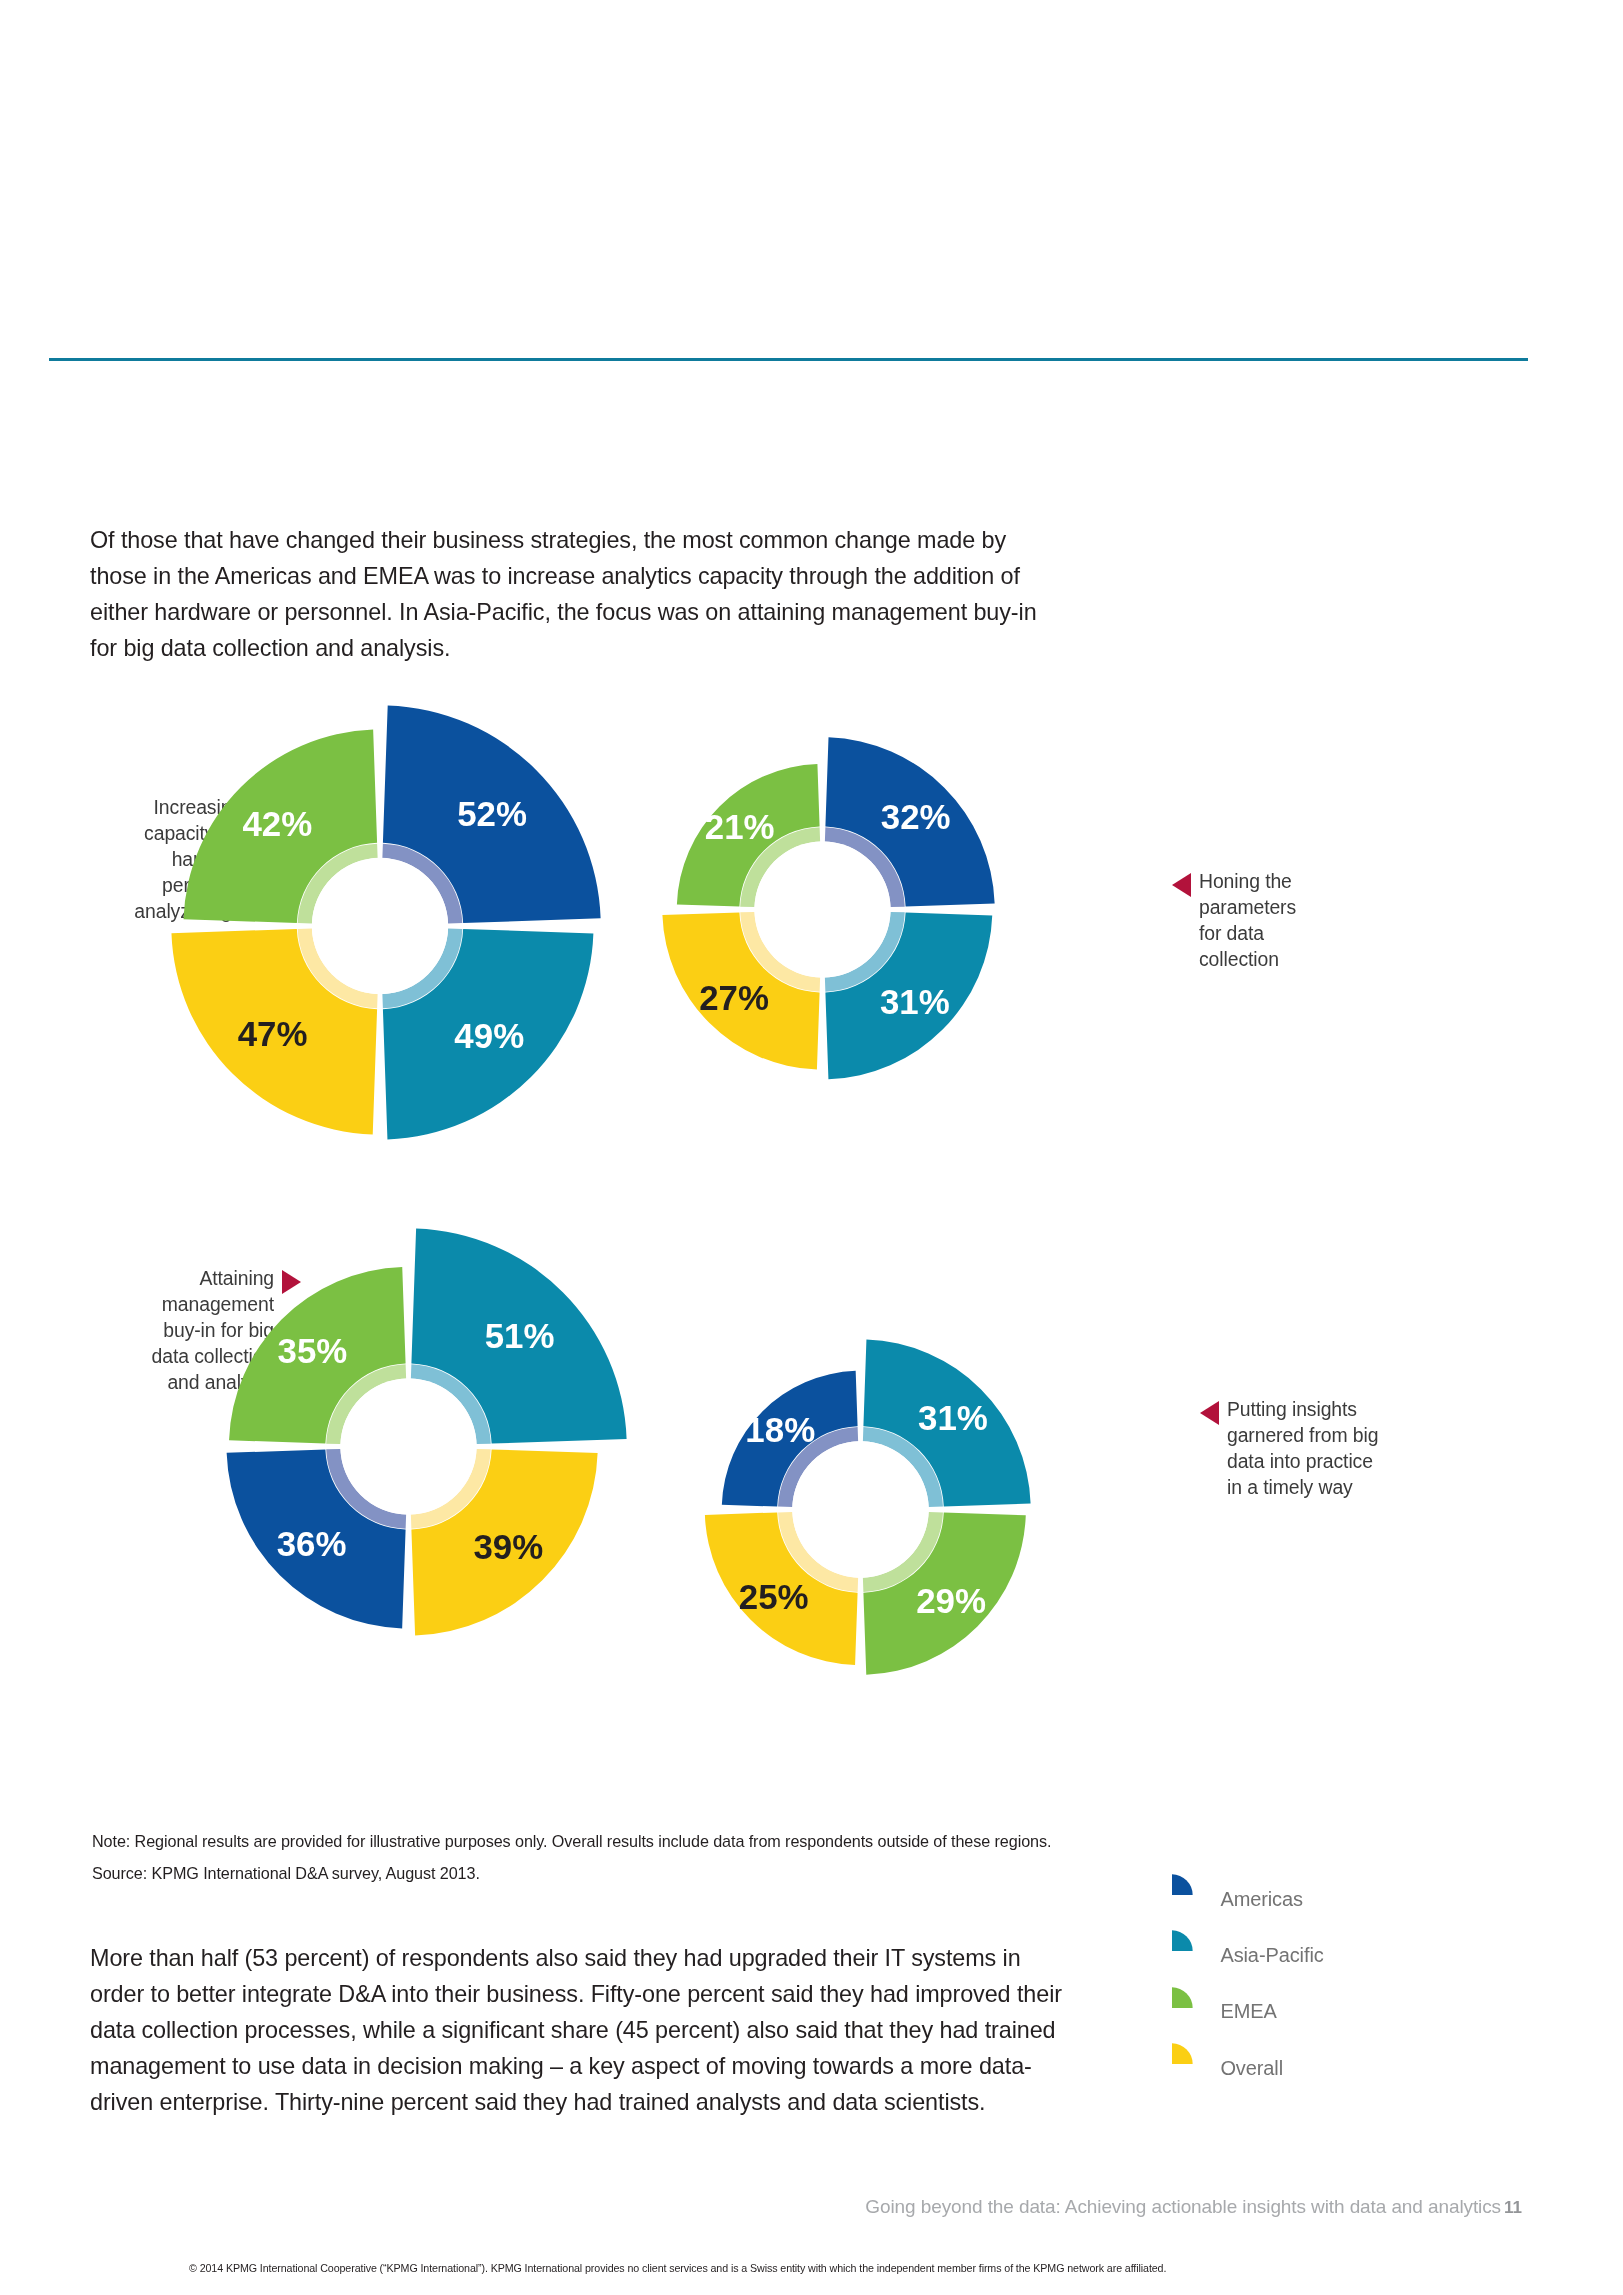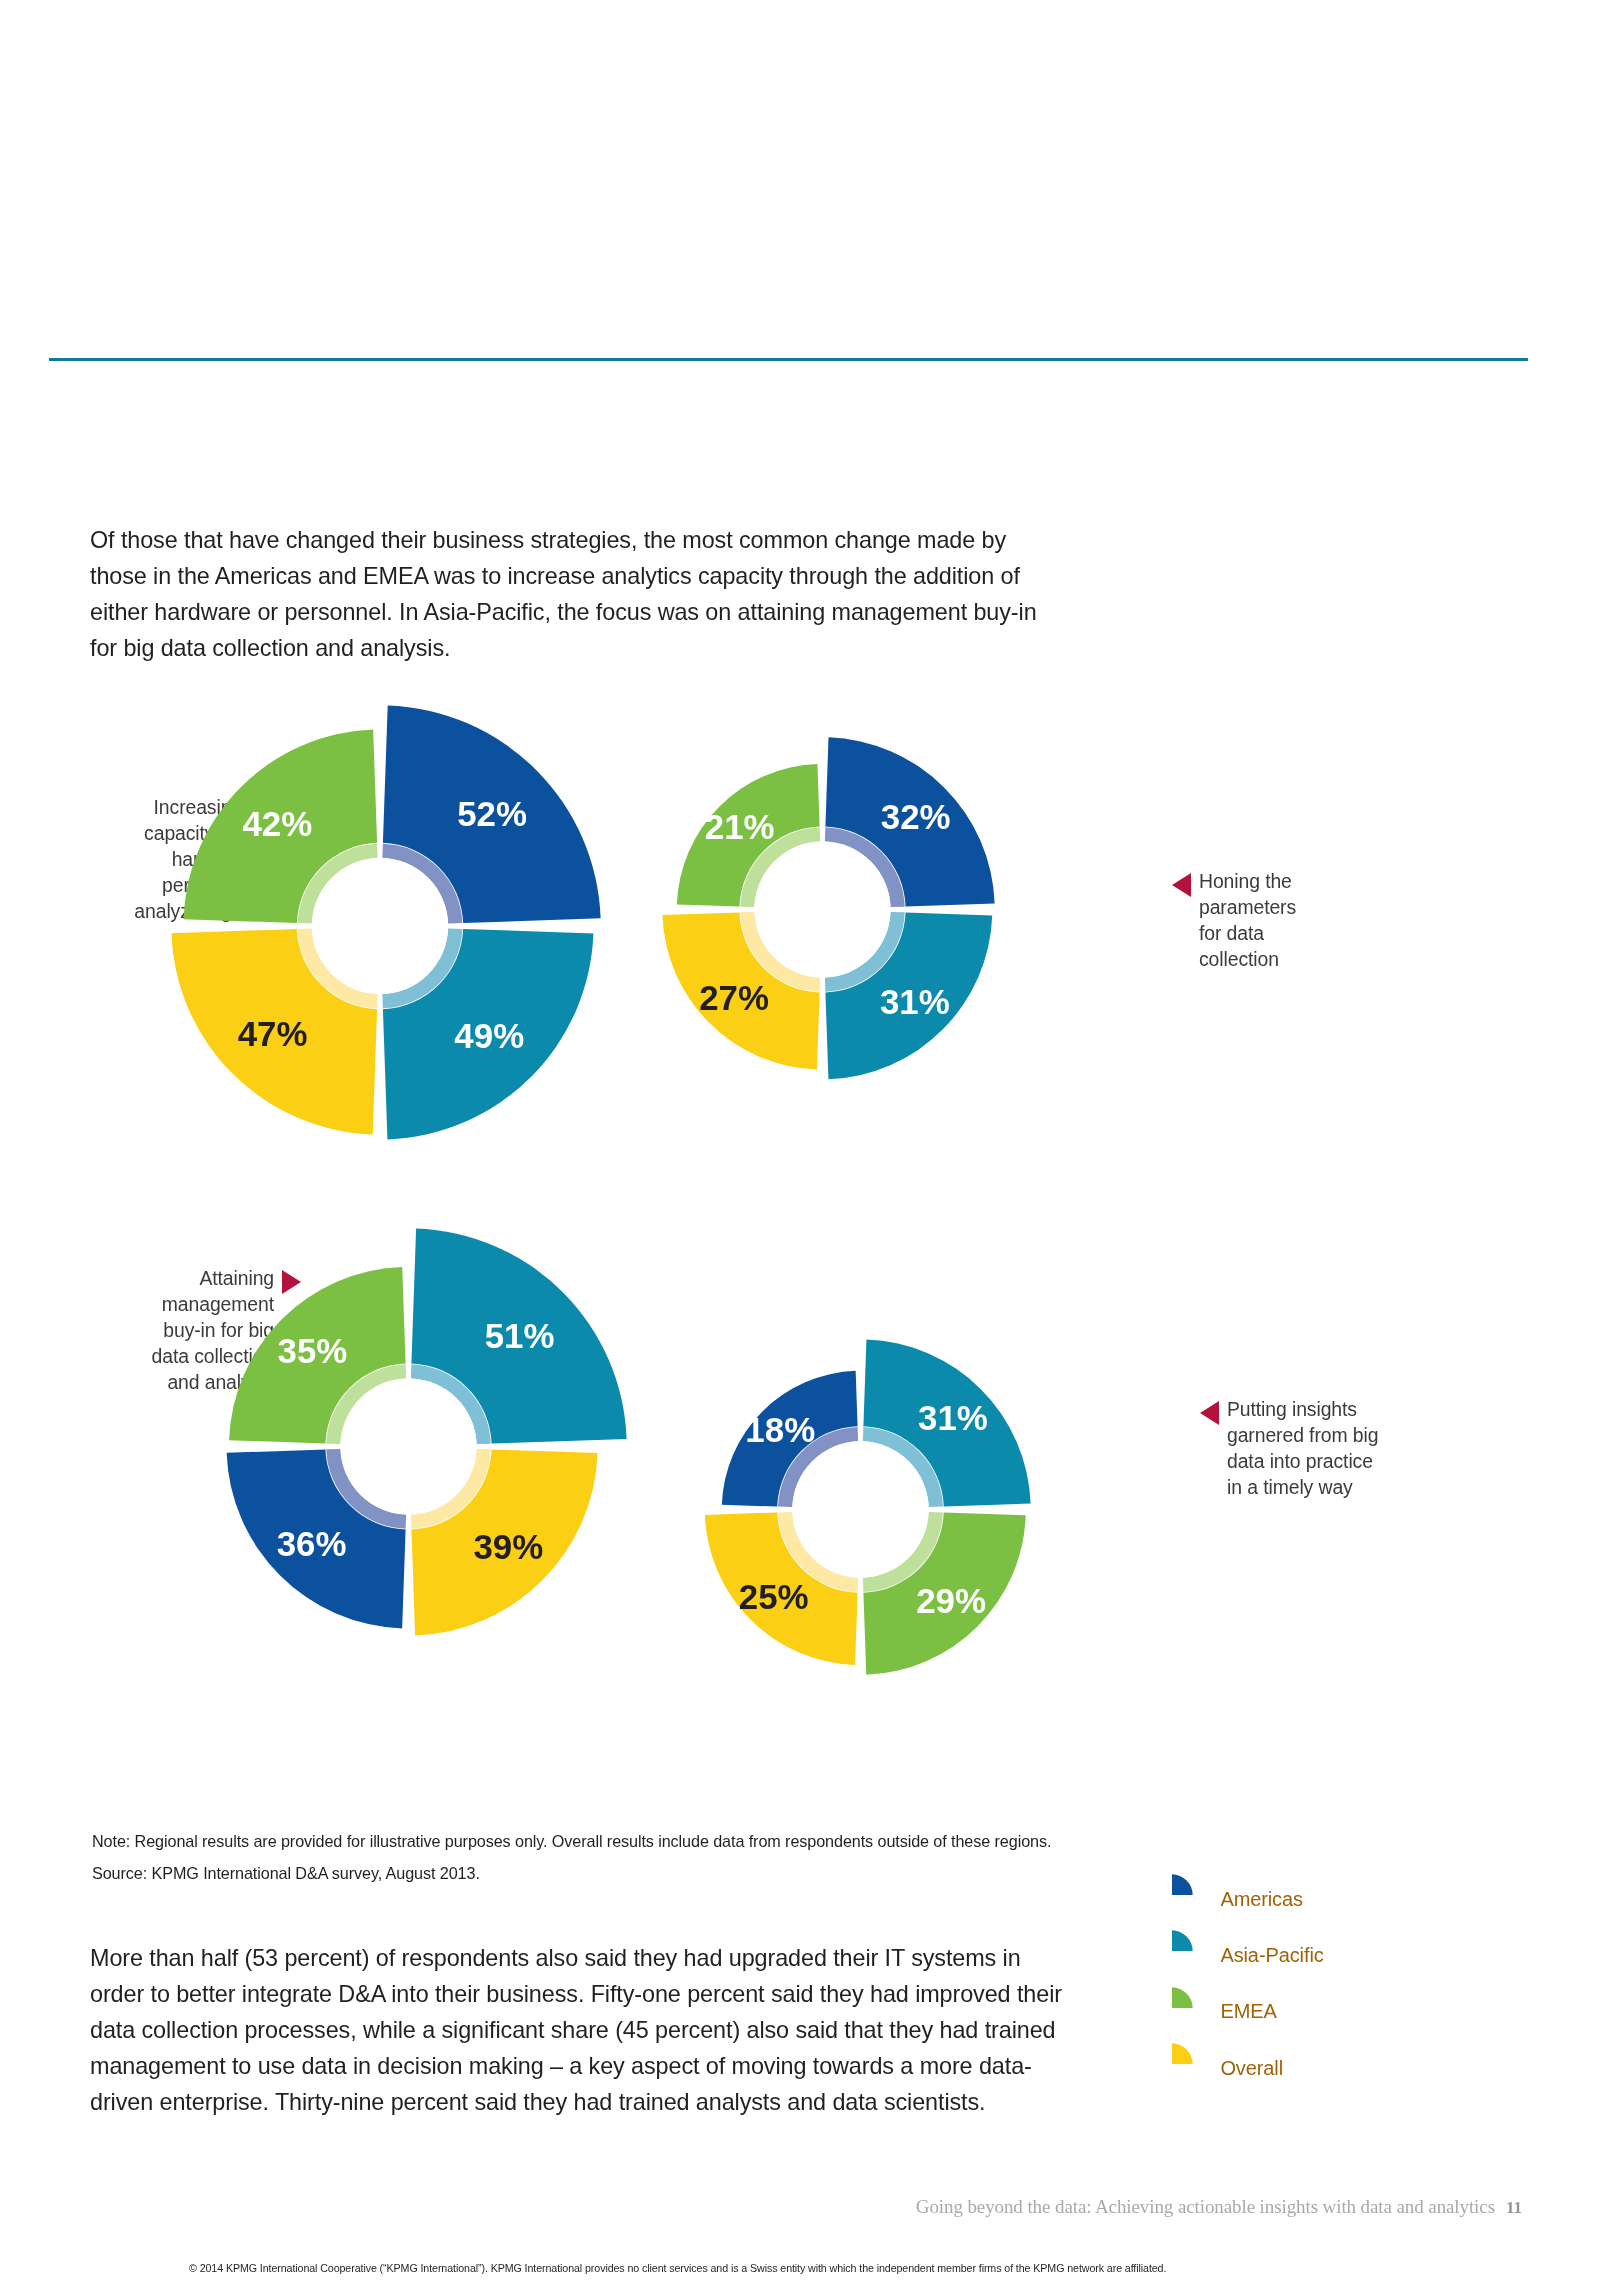--- a/index.html
+++ b/index.html
@@ -48,40 +48,40 @@
   .callout.left-align  .txt { text-align:left; }
   .tri { width:0; height:0; flex:0 0 auto; margin-top:4.8px; }
   .tri.right { border-left:19px solid #b2123b; border-top:12.7px solid transparent; border-bottom:12.7px solid transparent; }
   .tri.left  { border-right:19px solid #b2123b; border-top:12.7px solid transparent; border-bottom:12.7px solid transparent; }
 
   
   .legend { position:absolute; left:1172px; top:1149px; }
   .legend-row { display:flex; align-items:center; height:35px; margin-bottom:21.4px; }
   .legend-sw { width:31px; height:31px; margin-right:17.4px; }
   .legend-sw svg { display:block; }
-  .legend-label { font-size:20px; color:#a16207; letter-spacing:-0.1px;margin-top:39px; }
+  .legend-label { font-size:20px; color:#737373; letter-spacing:-0.1px;margin-top:39px; }
 
   
   .note, .source {
     position:absolute; left:92px;
     font-size:16.2px; line-height:24px; color:#231f20; letter-spacing:-0.1px;
   }
   .note { top:1829px;text-align:right; }
   .source { top:1861px; }
 
   
   .closing {
     position:absolute; left:90px; top:1917px; width:975px;
     font-size:23.4px; line-height:36px; color:#231f20; letter-spacing:-0.1px;
   }
 
   
   .footer-line {
     position:absolute; left:729px; top:2196px; width:793px;
-    display:flex; align-items:baseline; justify-content:flex-end; gap:11px;font-family:Liberation Serif, serif;
+    display:flex; align-items:baseline; justify-content:flex-end; gap:3px;
   }
   .footer-title { font-size:19px; color:#a7a9ac; letter-spacing:-0.1px; }
   .footer-page  { font-size:17px; color:#939598; font-weight:bold; }
   .copyright {
     position:absolute; left:189px; top:2262px; width:1347px;
     font-size:10.7px; color:#231f20; letter-spacing:-0.1px; text-align:left;
   }
 </style>
 </head>
 <body>

